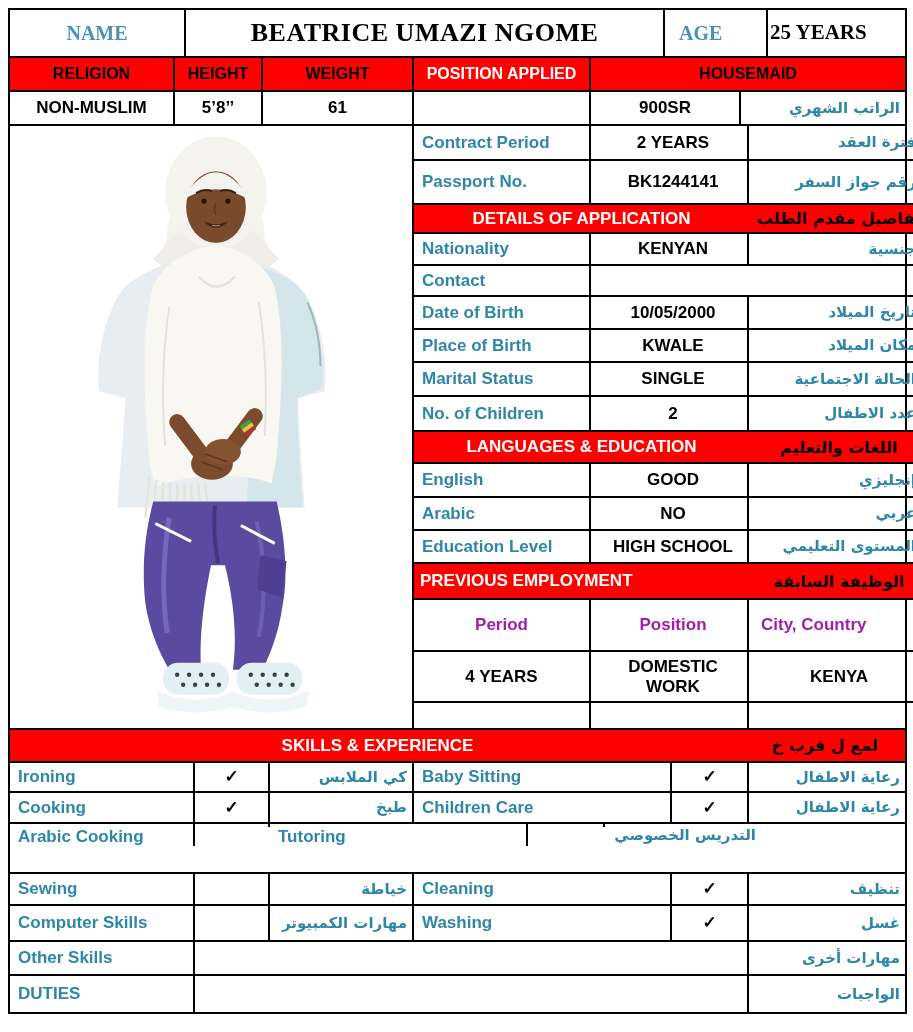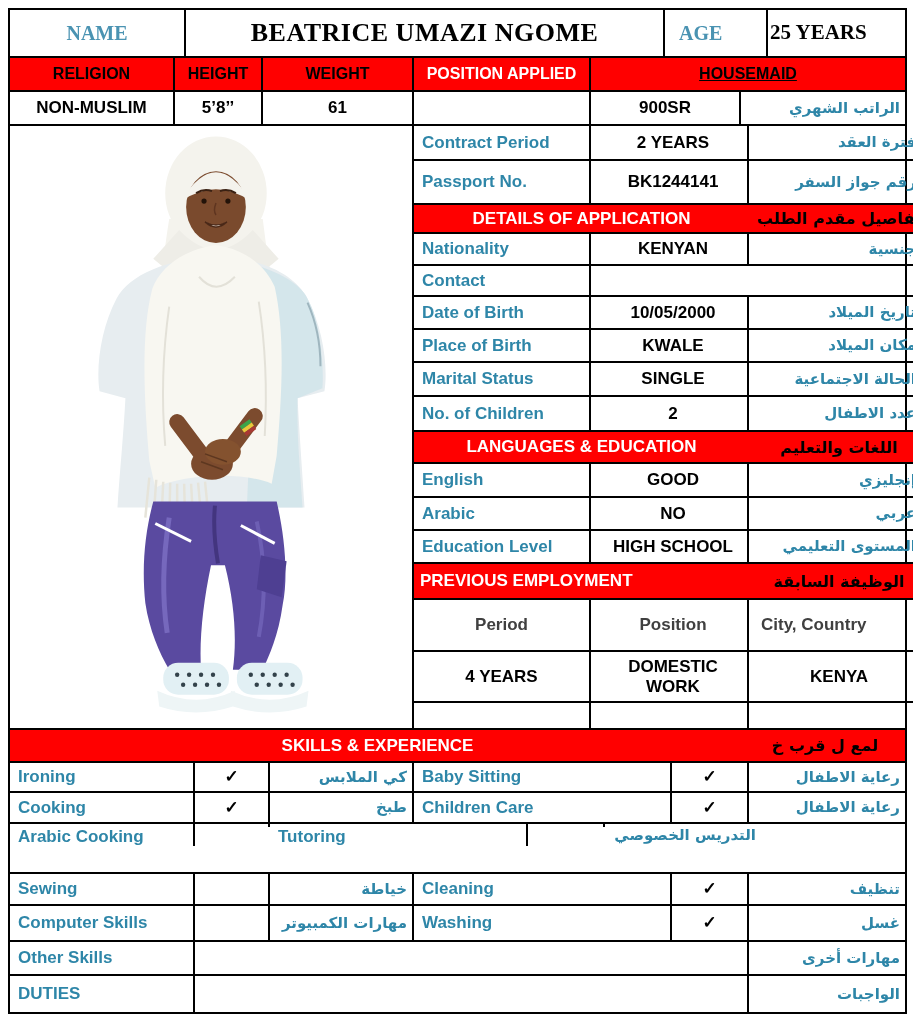--- a/index.html
+++ b/index.html
@@ -29,21 +29,21 @@
   .c-nl { flex: 0 0 176px; justify-content: center; font-size: 20px; }
   .c-nv { flex: 0 0 479px; justify-content: center; font-size: 26px; letter-spacing: .5px; }
   .c-al { flex: 0 0 103px; padding-left: 14px; font-size: 20px; }
   .c-av { flex: 0 0 137px; padding-left: 2px; font-size: 21px; }
 
   .redrow .cell { justify-content: center; font-weight: bold; font-size: 16px; color:#000; }
   .c-rel { flex: 0 0 165px; }
   .c-hgt { flex: 0 0 88px; }
   .c-wgt { flex: 0 0 151px; }
   .c-pos { flex: 0 0 177px; color: #fff !important; }
-  .c-hm  { flex: 0 0 314px; text-decoration: underline; }
+  .c-hm  { flex: 0 0 314px; }
 
   .valcell { justify-content: center; font-weight: bold; font-size: 17px; color: #000; }
   .lblcell { padding-left: 8px; font-weight: bold; font-size: 17px; color: #2e86a8; }
   .arcell  { direction: rtl; justify-content: flex-start; padding-right: 5px;
              font-family: "DejaVu Sans", sans-serif; font-weight: bold;
              font-size: 15px; color: #2e86a8; }
   .c-salv { flex: 0 0 150px; }
   .c-sala { flex: 0 0 164px; }
 
   
@@ -55,21 +55,21 @@
   .p-lbl { flex: 0 0 177px; }
   .p-val { flex: 0 0 150px; }
   .p-ar  { flex: 0 0 164px; }
 
   .band { background: #ff0000; align-items: center; }
   .band-en { flex: 1; text-align: center; color: #fff; font-weight: bold; font-size: 17px; }
   .band-en.left { text-align: left; padding-left: 6px; }
   .band-ar { flex: 0 0 164px; text-align: center; color: #000; font-weight: bold;
              font-size: 16px; font-family: "DejaVu Sans", sans-serif; direction: rtl; }
 
-  .pe-hdr { font-weight: bold; font-size: 17px; color: #404040; justify-content: center; }
+  .pe-hdr { font-weight: bold; font-size: 17px; color: #a21caf; justify-content: center; }
   .pe-hdr.cityhdr { justify-content: flex-start; padding-left: 4px; }
   .pe-val { justify-content: center; text-align: center; font-weight: bold; font-size: 17px; color:#000; }
 
   
   .bn-en { flex: 1; text-align: center; color:#fff; font-weight: bold; font-size: 17px; }
   .bn-ar { flex: 0 0 160px; text-align: center; color:#000; font-weight: bold; font-size: 16px;
            font-family: "DejaVu Sans", sans-serif; direction: rtl; }
 
   .s-l1 { flex: 0 0 185px; }
   .s-l2 { flex: 0 0 75px; }

